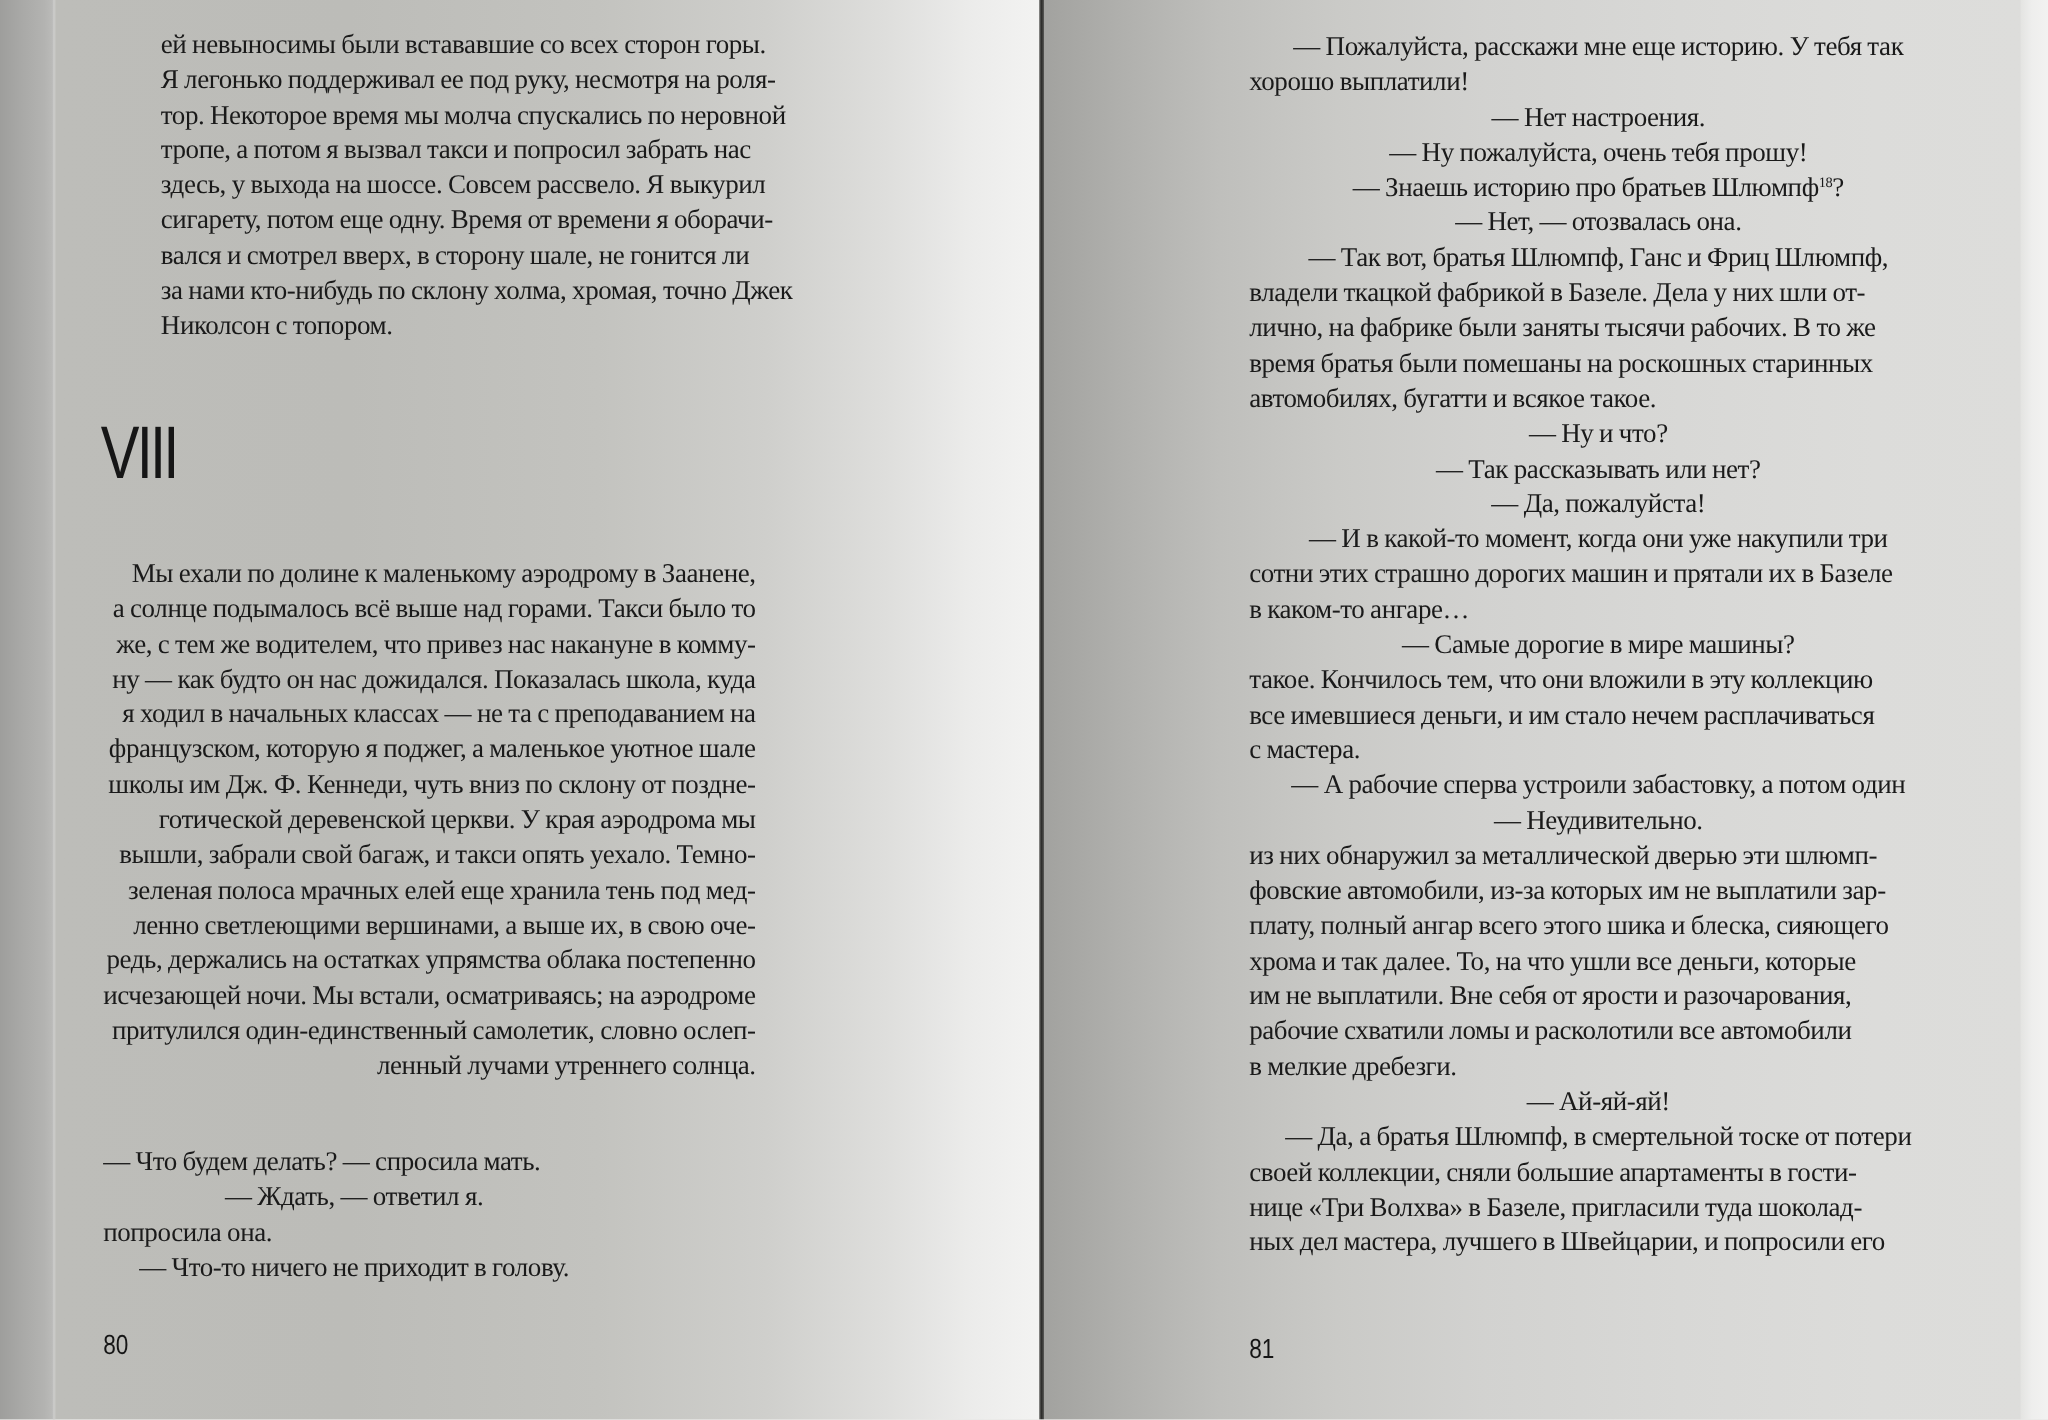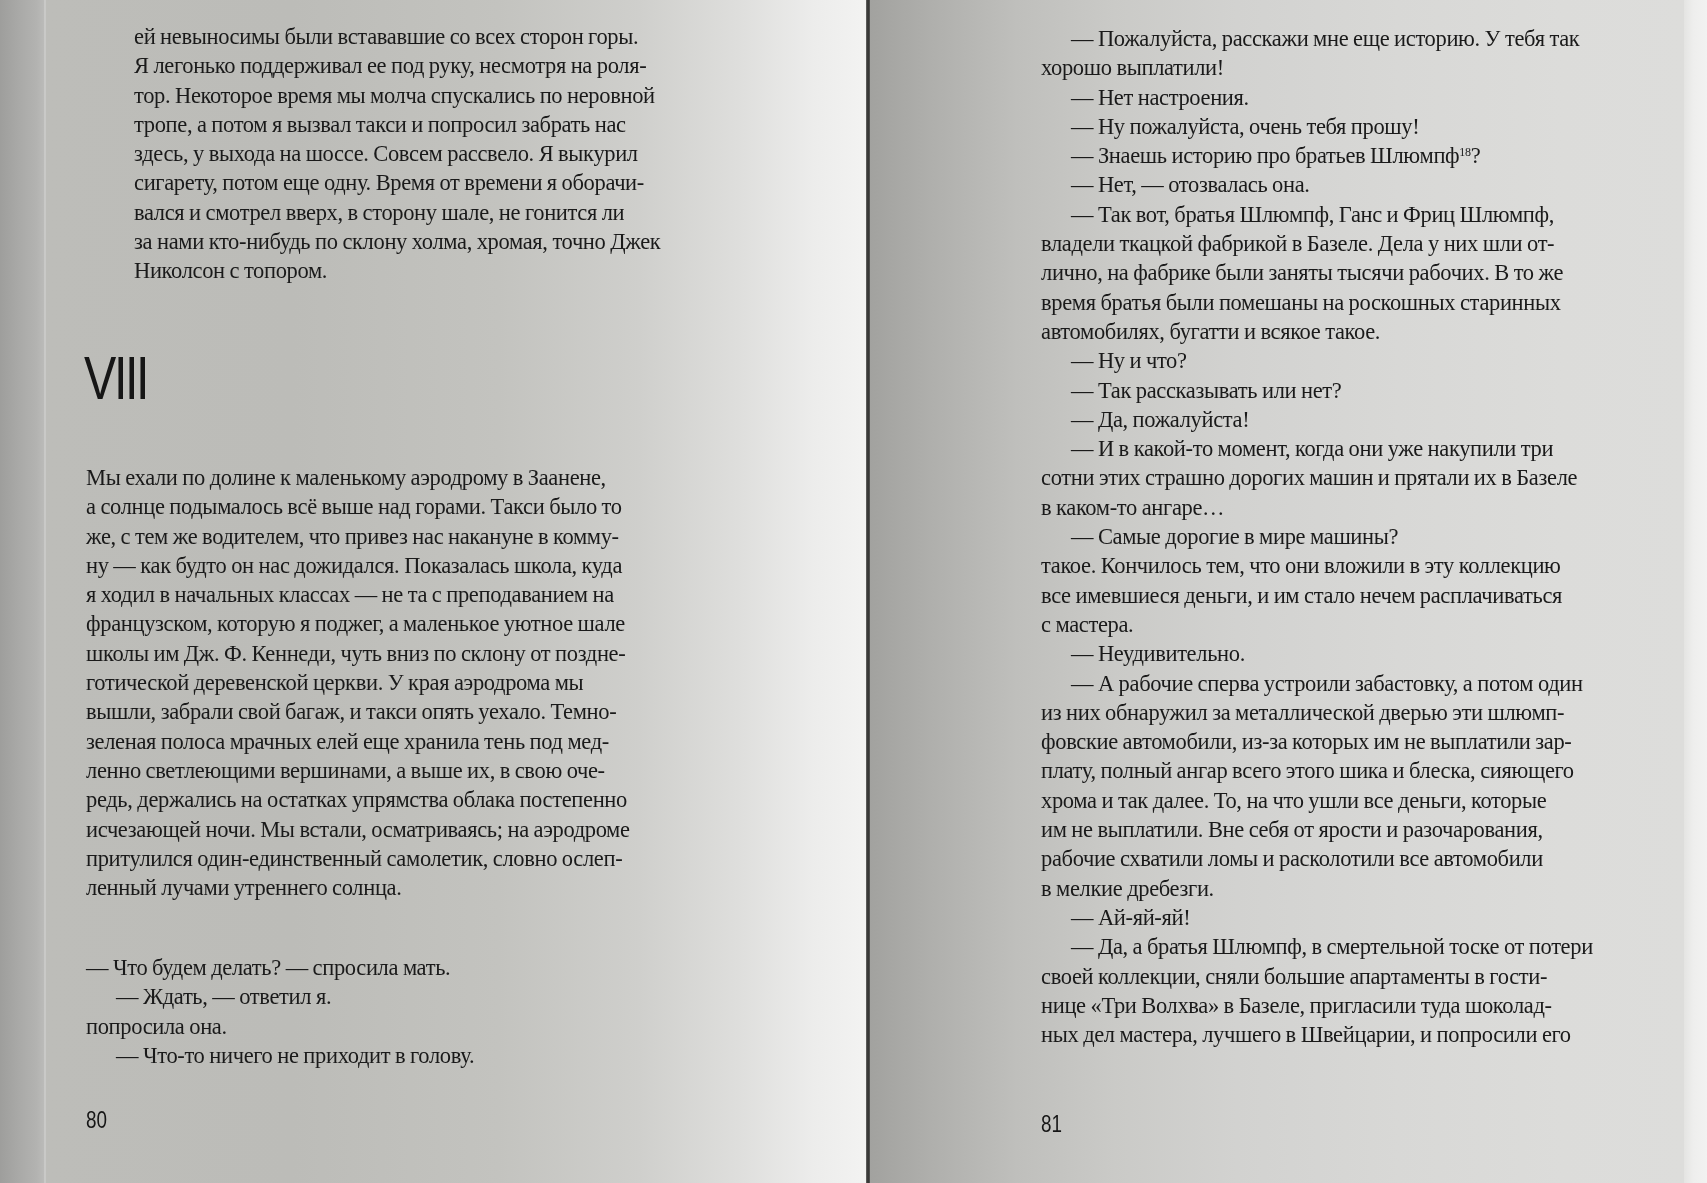--- a/index.html
+++ b/index.html
@@ -74,23 +74,24 @@
       letter-spacing: -0.35px;
       word-spacing: -0.5px;
       white-space: nowrap;
     }
     .text-block .line {
       display: block;
       height: 29.3px;
     }
     .text-block .line.indent {
       padding-left: 30px;
+      text-align: center;
     }
     .left-top { left: 86px; top: 22px; margin-left: 48px; }
-    .left-main { left: 86px; top: 463px; }
+    .left-main { left: 86px; top: 463px; text-align: right; }
     .left-dialog { left: 86px; top: 953px; }
     .right-main { left: 1041px; top: 24px; }
     .chapter-heading {
       position: absolute;
       left: 84px;
       top: 338px;
       font-family: "Liberation Sans", sans-serif;
       font-size: 62px;
       font-weight: normal;
       letter-spacing: -3px;
@@ -181,22 +182,22 @@
   <span class="line indent">— Ну и что?</span>
   <span class="line indent">— Так рассказывать или нет?</span>
   <span class="line indent">— Да, пожалуйста!</span>
   <span class="line indent">— И в какой-то момент, когда они уже накупили три</span>
   <span class="line">сотни этих страшно дорогих машин и прятали их в Базеле</span>
   <span class="line">в каком-то ангаре…</span>
   <span class="line indent">— Самые дорогие в мире машины?</span>
   <span class="line">такое. Кончилось тем, что они вложили в эту коллекцию</span>
   <span class="line">все имевшиеся деньги, и им стало нечем расплачиваться</span>
   <span class="line">с мастера.</span>
+  <span class="line indent">— А рабочие сперва устроили забастовку, а потом один</span>
   <span class="line indent">— Неудивительно.</span>
-  <span class="line indent">— А рабочие сперва устроили забастовку, а потом один</span>
   <span class="line">из них обнаружил за металлической дверью эти шлюмп-</span>
   <span class="line">фовские автомобили, из-за которых им не выплатили зар-</span>
   <span class="line">плату, полный ангар всего этого шика и блеска, сияющего</span>
   <span class="line">хрома и так далее. То, на что ушли все деньги, которые</span>
   <span class="line">им не выплатили. Вне себя от ярости и разочарования,</span>
   <span class="line">рабочие схватили ломы и расколотили все автомобили</span>
   <span class="line">в мелкие дребезги.</span>
   <span class="line indent">— Ай-яй-яй!</span>
   <span class="line indent">— Да, а братья Шлюмпф, в смертельной тоске от потери</span>
   <span class="line">своей коллекции, сняли большие апартаменты в гости-</span>

